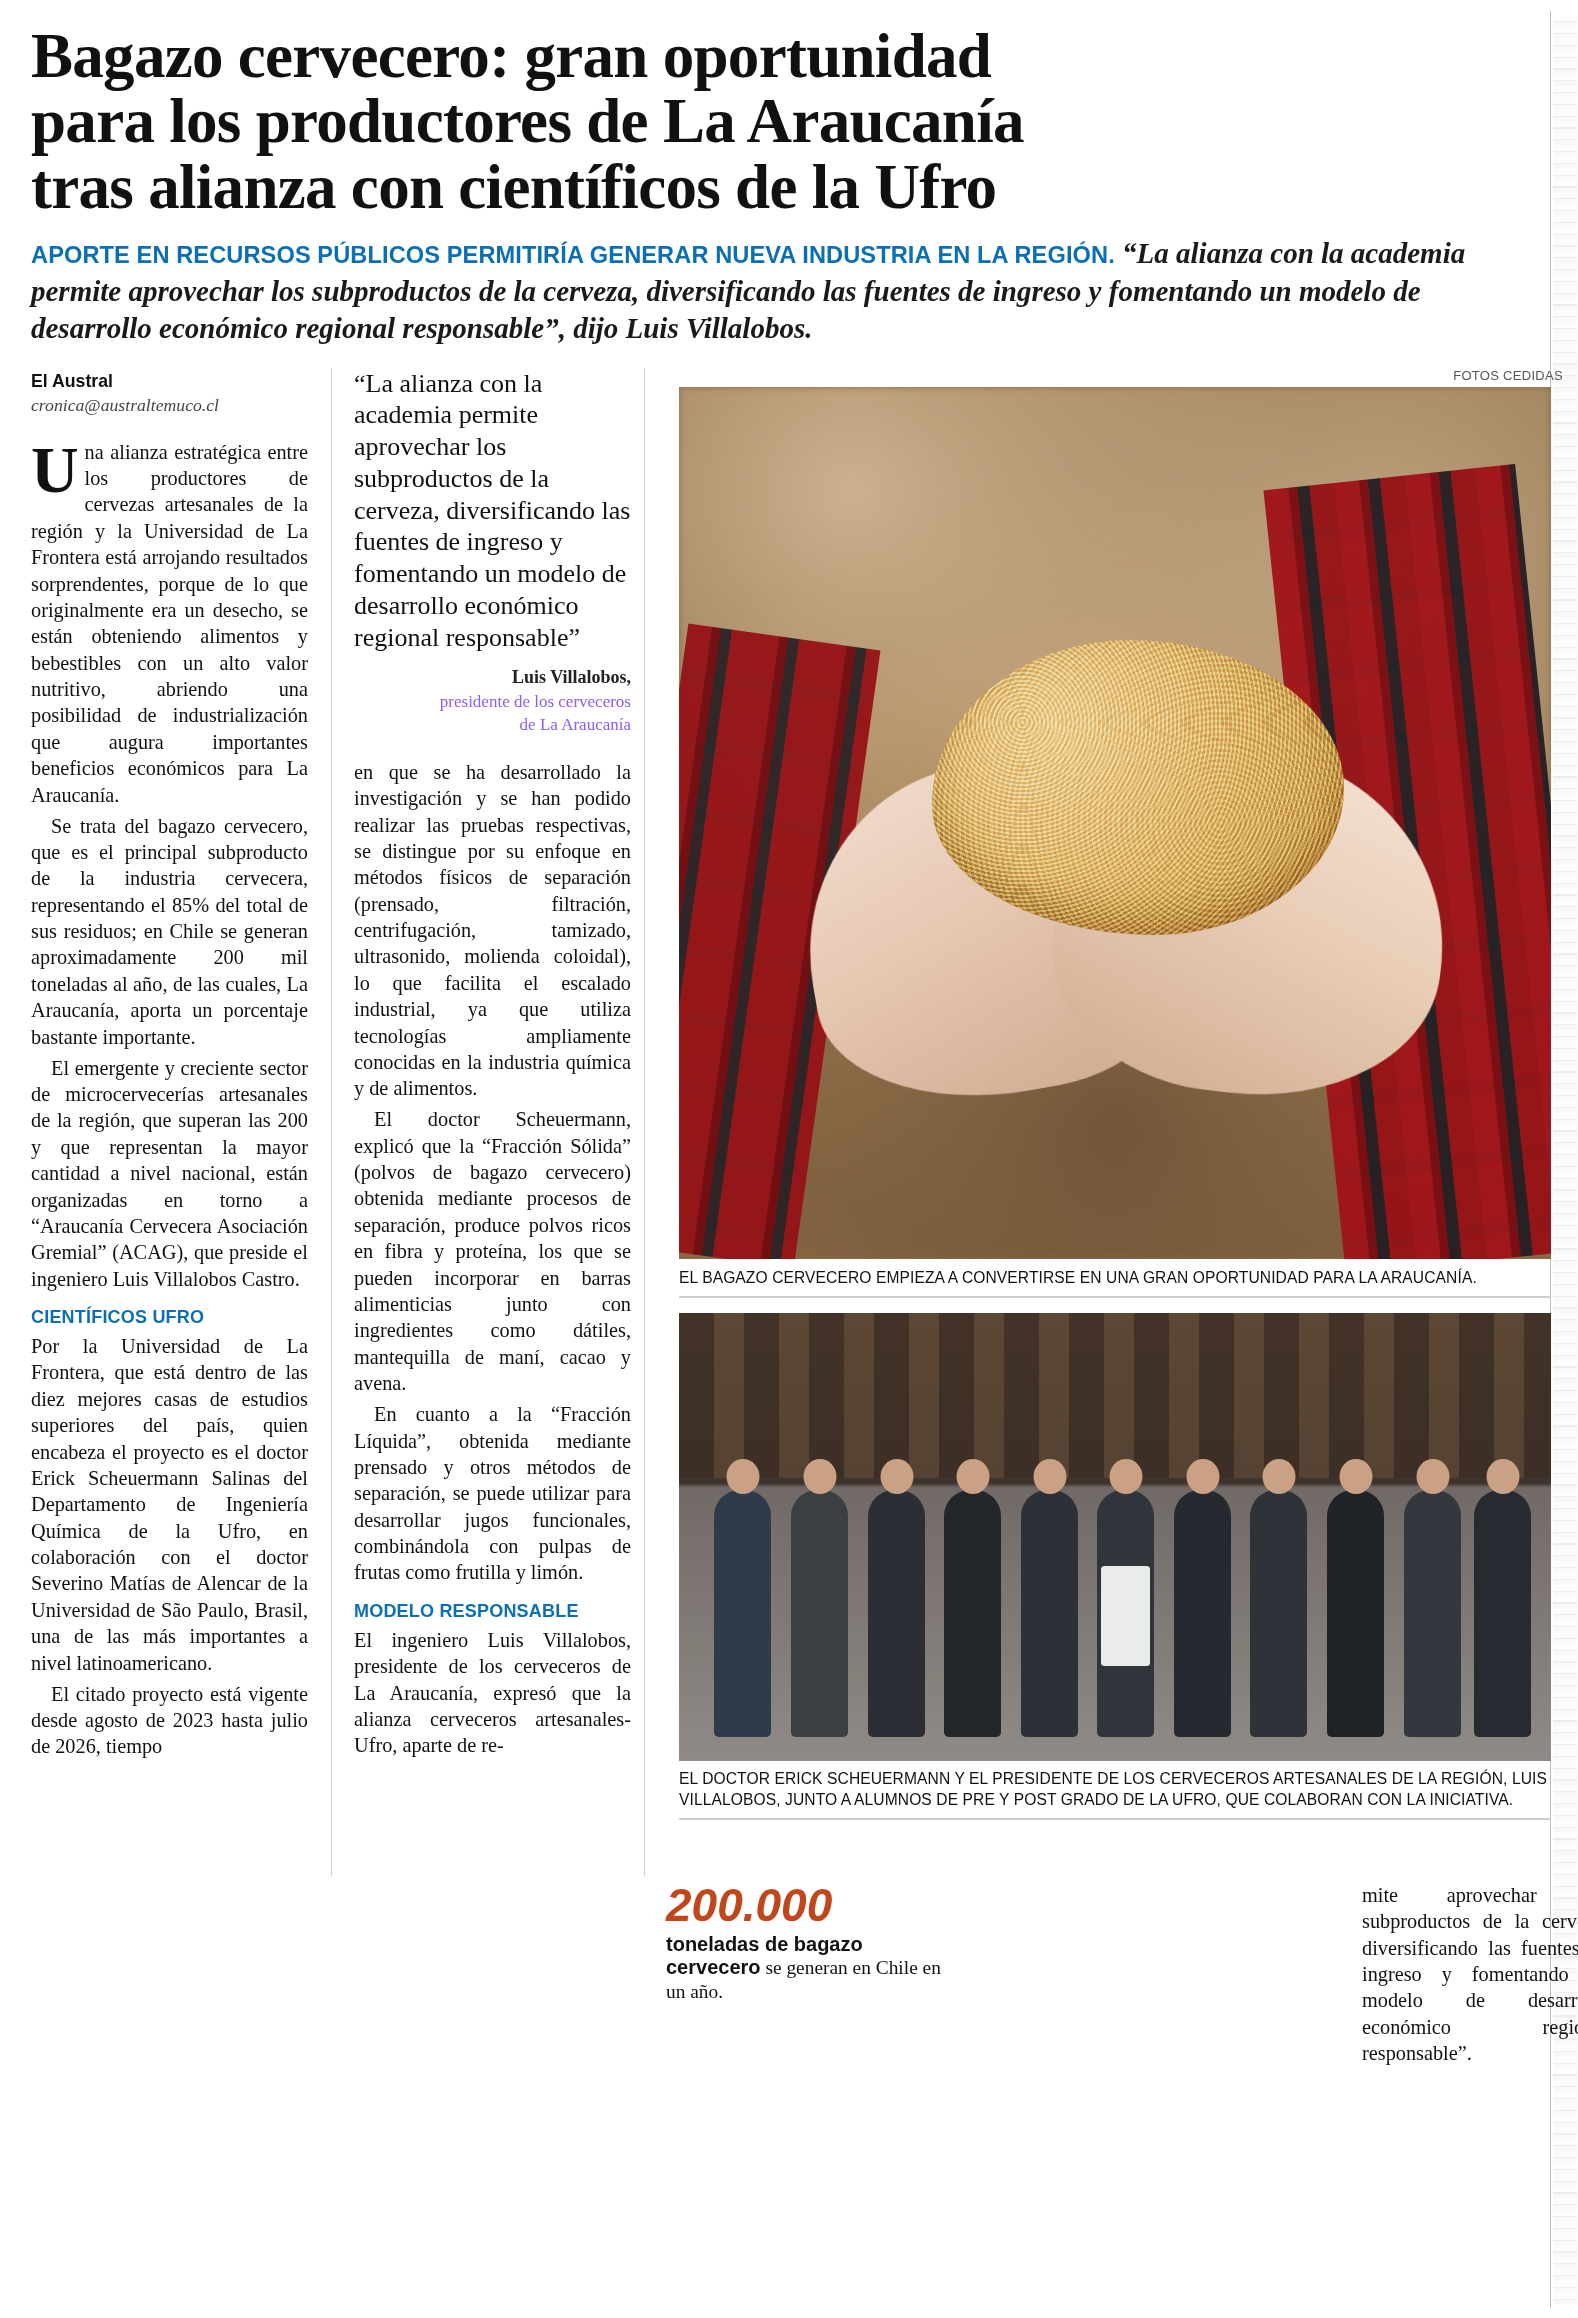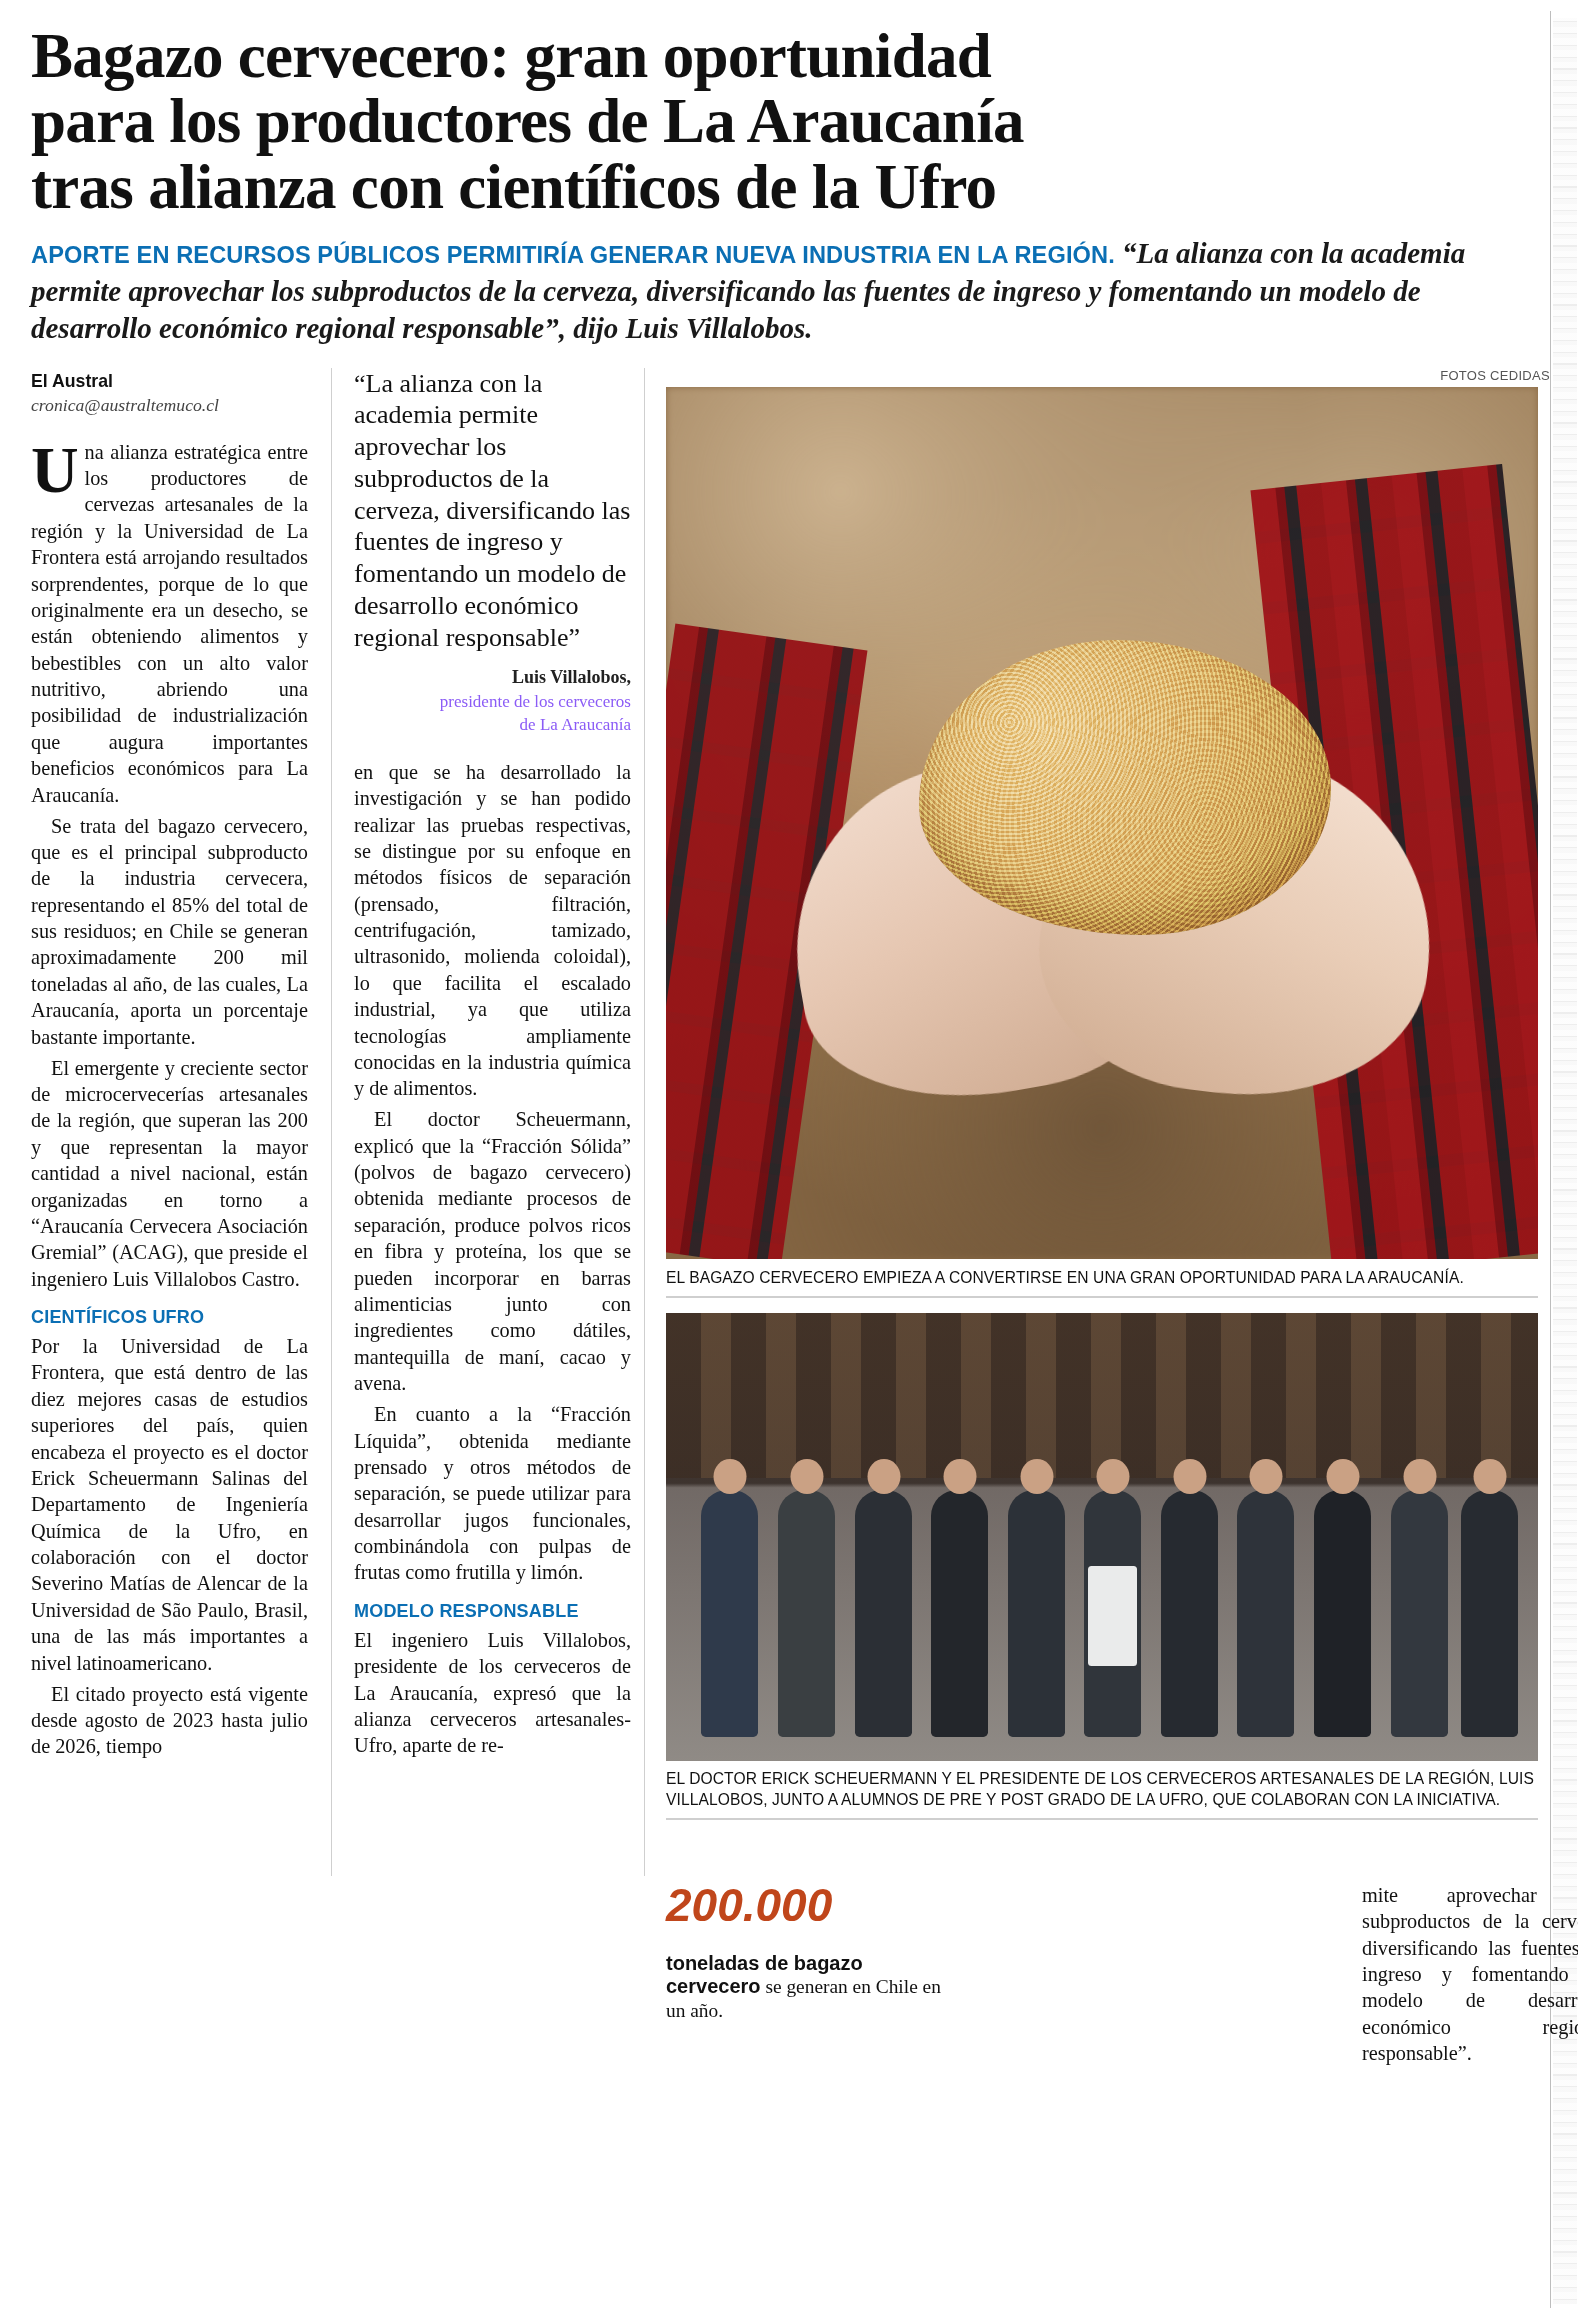--- a/index.html
+++ b/index.html
@@ -22,21 +22,21 @@
   .deck .kicker{font-family:"Liberation Sans",sans-serif;font-weight:700;font-style:normal;
     color:#0b6fb4;letter-spacing:0.1px;font-size:23.6px;}
   .deck .quote{font-style:italic;font-weight:700;color:#1a1a1a;}
 
   
   .body-wrap{position:relative;margin-top:21px;width:1508px;height:1708px;}
 
   .col{position:absolute;top:0;}
   .col1{left:0;width:277px;}
   .col2{left:323px;width:277px;}
-  .photo-col{left:635px;width:884px;}
+  .photo-col{left:648px;width:884px;}
 
   .hair{position:absolute;top:0;width:1.2px;height:1508px;background:#cfcfcf;}
   .hair1{left:300px;}
   .hair2{left:613px;}
 
   
   .byline{font-family:"Liberation Sans",sans-serif;font-weight:700;font-size:17.7px;color:#111;margin:3.5px 0 2.4px 0;}
   .byline-mail{font-family:"Liberation Serif",serif;font-style:italic;font-size:17.7px;color:#444;margin-bottom:23px;}
 
   p.b{font-size:20.3px;line-height:1.30;margin:0 0 0 0;text-align:justify;hyphens:auto;}
@@ -102,21 +102,21 @@
      background:#caa184;}
   .capp{position:absolute;bottom:71px;left:3.5px;width:49px;height:100px;background:rgba(255,255,255,.9);border-radius:3.5px;}
 
   
   .bottom{position:absolute;left:0;bottom:0;width:1508px;height:194px;}
   .bcol{position:absolute;top:0;}
   .bc1{left:635px;width:277px;}
   .bc2{left:947px;width:277px;}
   .bc3{left:1331px;width:247px;}
   .bignum{font-family:"Liberation Sans",sans-serif;font-weight:700;font-size:46px;color:#c0461b;line-height:1;margin:0;font-style:italic;}
-  .bigsub{font-family:"Liberation Sans",sans-serif;font-weight:700;font-size:20px;color:#111;line-height:1.18;margin-top:24px;}
+  .bigsub{font-family:"Liberation Sans",sans-serif;font-weight:700;font-size:20px;color:#111;line-height:1.18;margin-top:5px;}
   .bigsub .reg{font-weight:400;font-family:"Liberation Serif",serif;font-size:19.4px;}
   .endmark{float:right;font-size:17.7px;color:#111;}
 </style>
 </head>
 <body>
 
 <div class="page">
 
   <div class="edge-rule"></div>
   <div class="edge-noise"></div>

